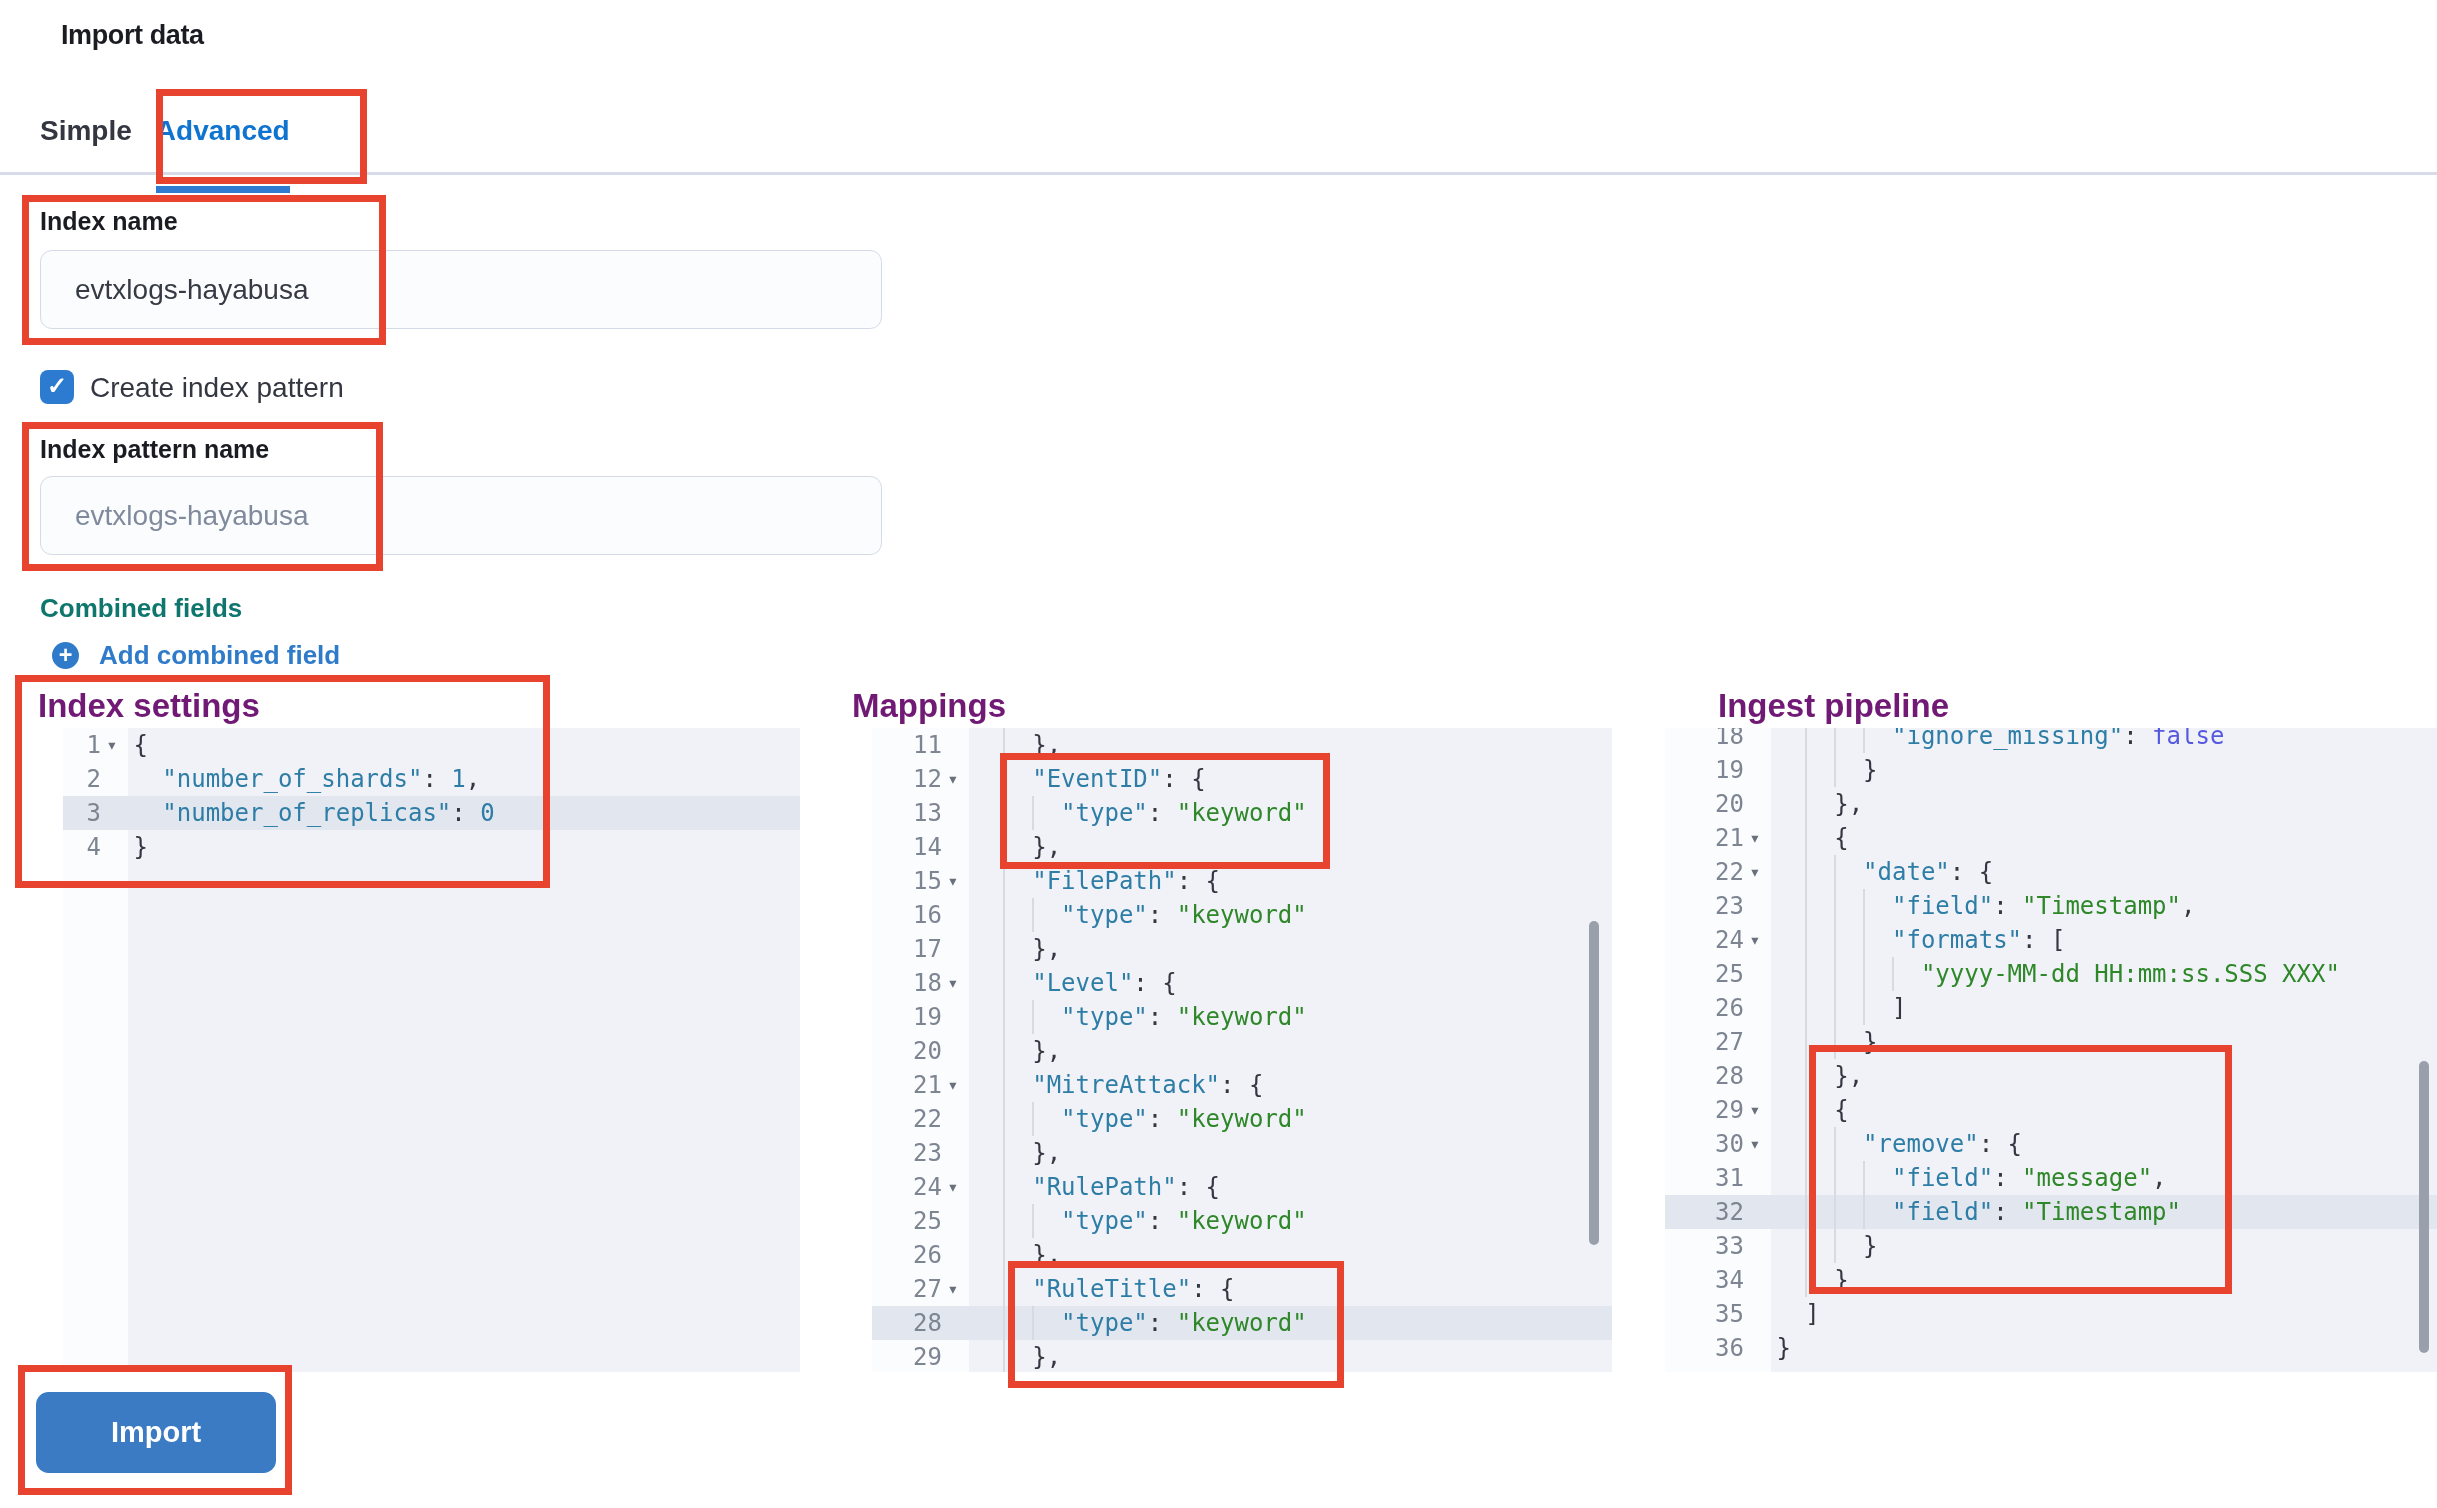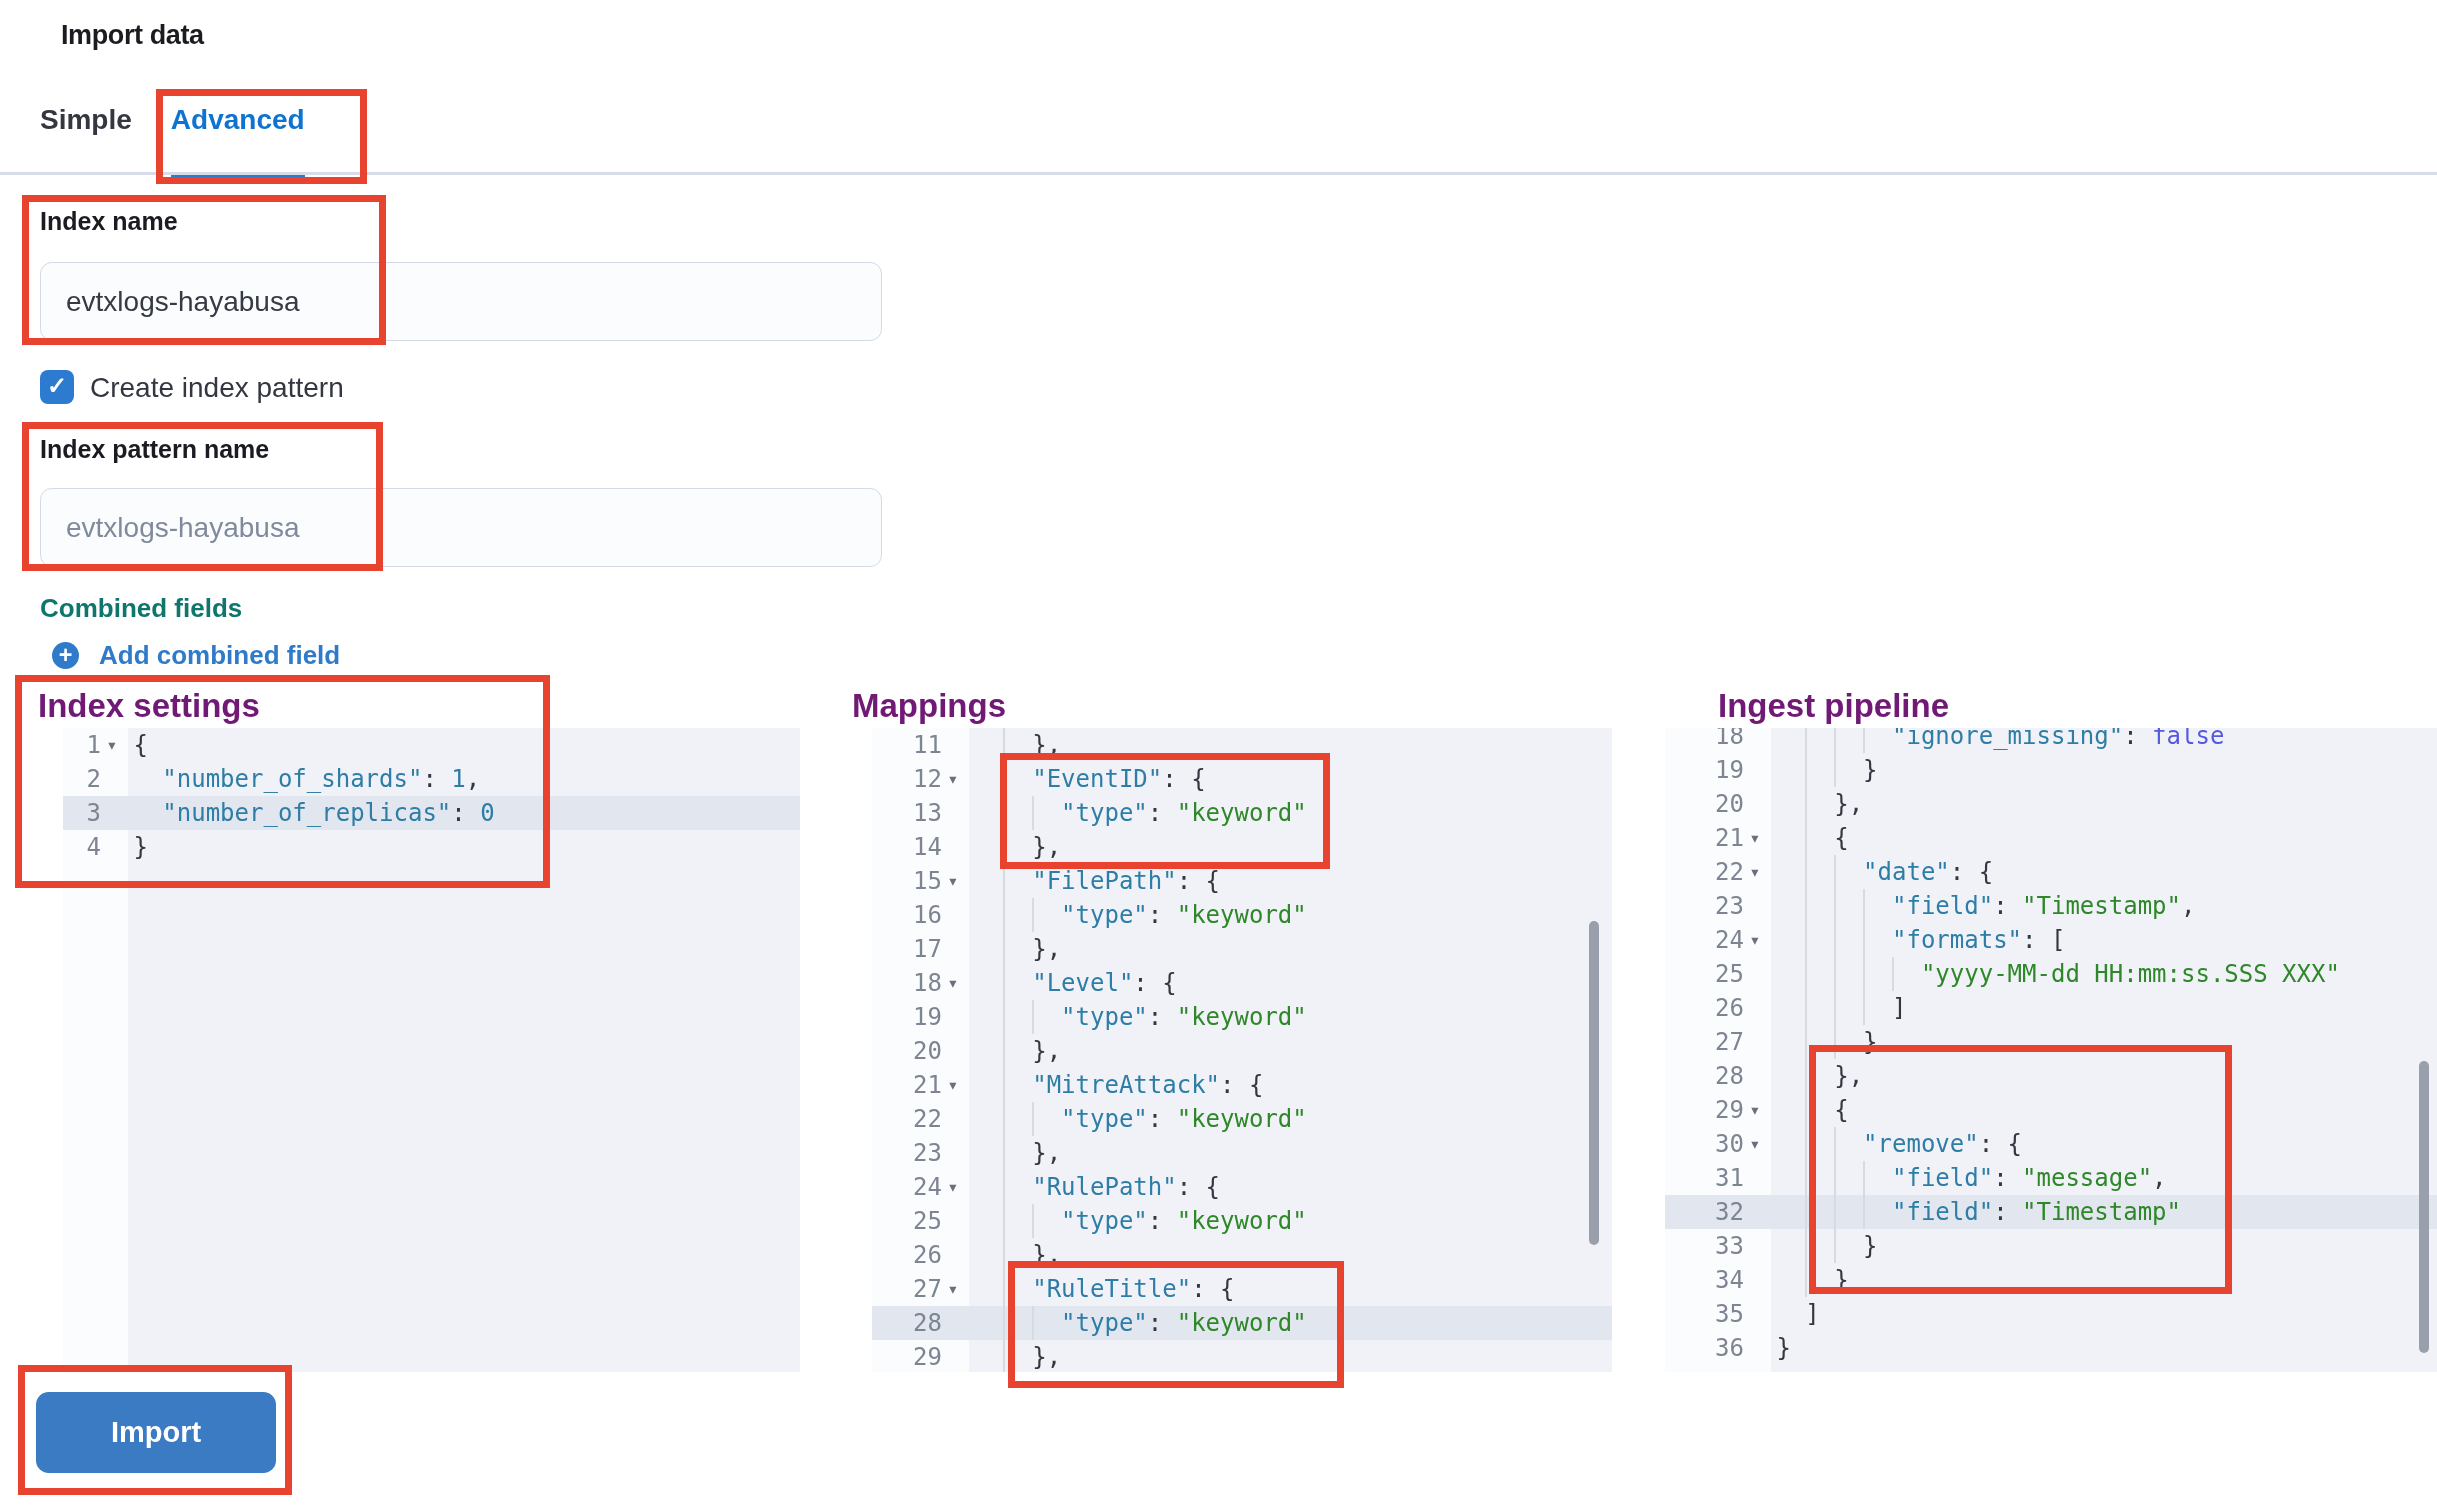--- a/index.html
+++ b/index.html
@@ -4,31 +4,31 @@
 <style>
   * { margin:0; padding:0; box-sizing:border-box; }
   html,body { width:2438px; height:1508px; background:#ffffff;
     font-family:"Liberation Sans", sans-serif; overflow:hidden; position:relative; }
 
   .abs { position:absolute; }
 
   
   .page-title { left:61px; top:20px; font-size:27px; font-weight:700; color:#1a1c21; letter-spacing:-0.4px; }
 
-  .tabs { left:40px; top:104px; display:flex; gap:39px; height:56px;text-align:right; }
+  .tabs { left:40px; top:115px; display:flex; gap:24px; height:56px;text-align:right; }
   .tab { font-size:28px; font-weight:700; color:#343741; position:relative; cursor:pointer; }
   .tab.active { color:#0f73d0; }
   .tab.active::after { content:""; position:absolute; left:0; right:0; bottom:-21.6px; height:6.3px; background:#2f7bd0; }
   .tabs-divider { left:0; top:172px; width:2438px; height:2.7px; background:#d8dce8; }
 
   
   .field-label { font-size:25px; font-weight:700; color:#1a1c21; }
   .text-input { width:842px; height:79px; border:1.8px solid #d3dae6; border-radius:11.7px;
-    background:#fbfcfd; font-size:28px; padding:0 25px; color:#353a44;
-    font-family:"Liberation Sans", sans-serif; outline:none;margin-top:12px; }
+    background:#fbfcfd; font-size:28px; padding:0 34px; color:#353a44;
+    font-family:"Liberation Sans", sans-serif; outline:none; }
   .text-input::placeholder { color:#808a9d; }
 
   .checkbox { left:40px; top:370px; width:34px; height:34px; background:#2d7bd0; border-radius:8px;
     display:flex; align-items:center; justify-content:center; cursor:pointer; }
   .checkbox .mark { color:#ffffff; font-size:24px; font-weight:700; line-height:1; transform:translateY(-0.9px); }
   .checkbox-label { left:90px; top:372px; font-size:28px; color:#343741; }
 
   .section-label { left:40px; top:593px; font-size:26px; font-weight:700; color:#0f766e; }
   .add-link { left:52px; top:640px; display:flex; align-items:center; gap:20px; cursor:pointer; }
   .plus-circle { width:27px; height:27px; border-radius:50%; background:#2f7bc9; color:#ffffff;

